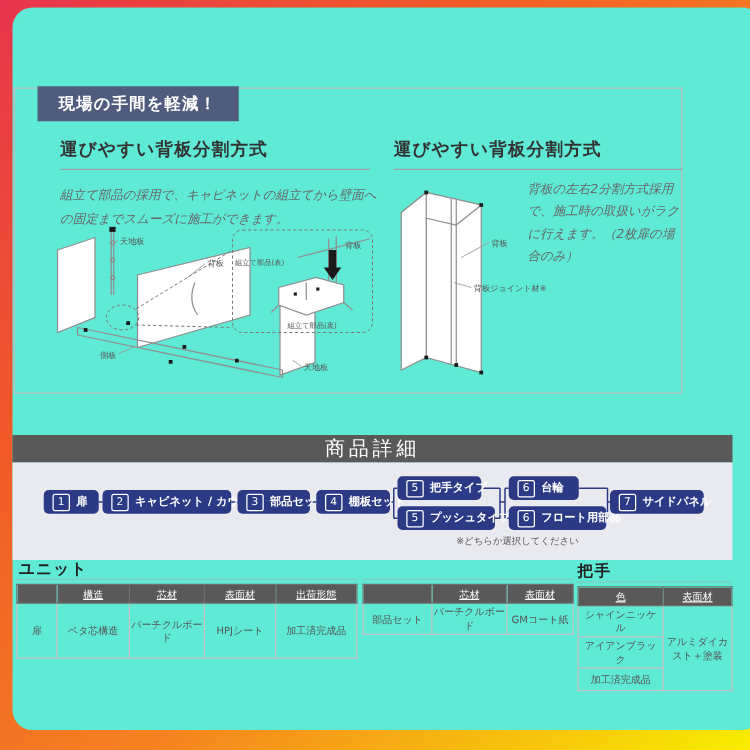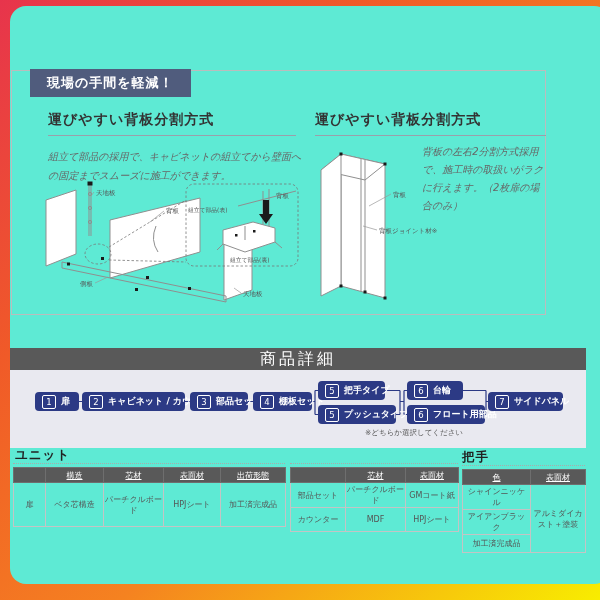--- a/index.html
+++ b/index.html
@@ -246,25 +246,20 @@
         <th>芯材</th>
         <th>表面材</th>
       </tr>
         </thead>
       <tbody>
         <tr>
           <td>部品セット</td>
           <td>パーチクルボード</td>
           <td>GMコート紙</td>
         </tr>
-        <tr>
-          <td>カウンター</td>
-          <td>MDF</td>
-          <td>HPJシート</td>
-        </tr>
       </tbody>
     </table>
   </div>
 
   <div class="sec-title" id="title-handle">把手</div>
   <div class="tbl-wrap" id="tbl3">
     <table>
       <colgroup>
           <col style="width:68px">
           <col style="width:55px">

